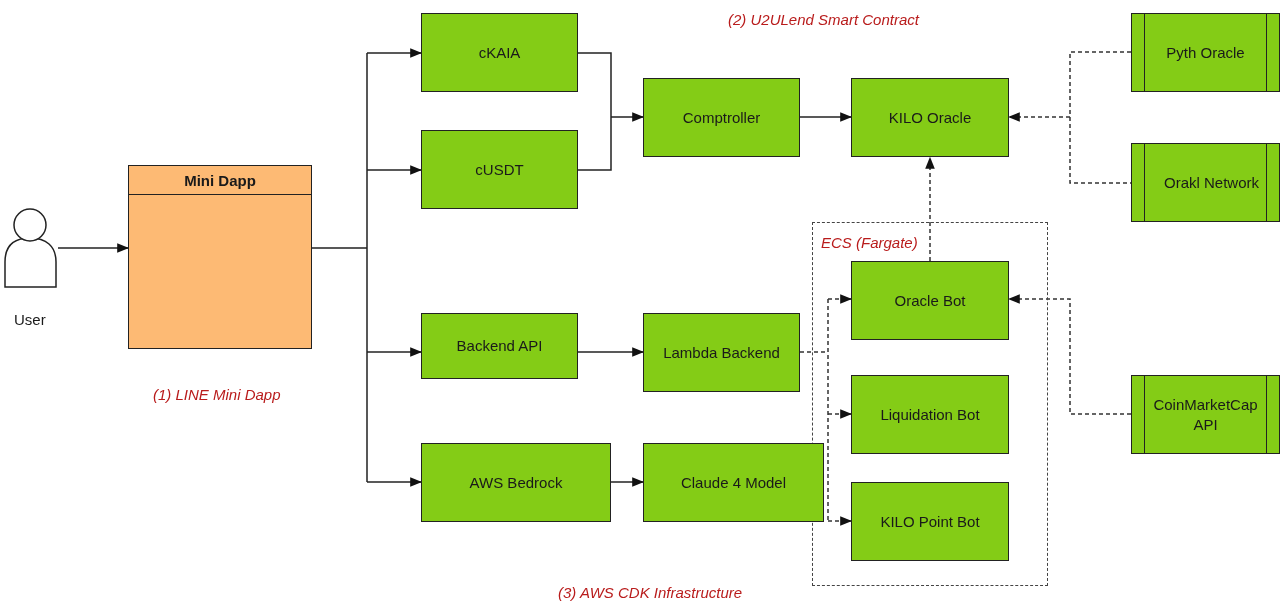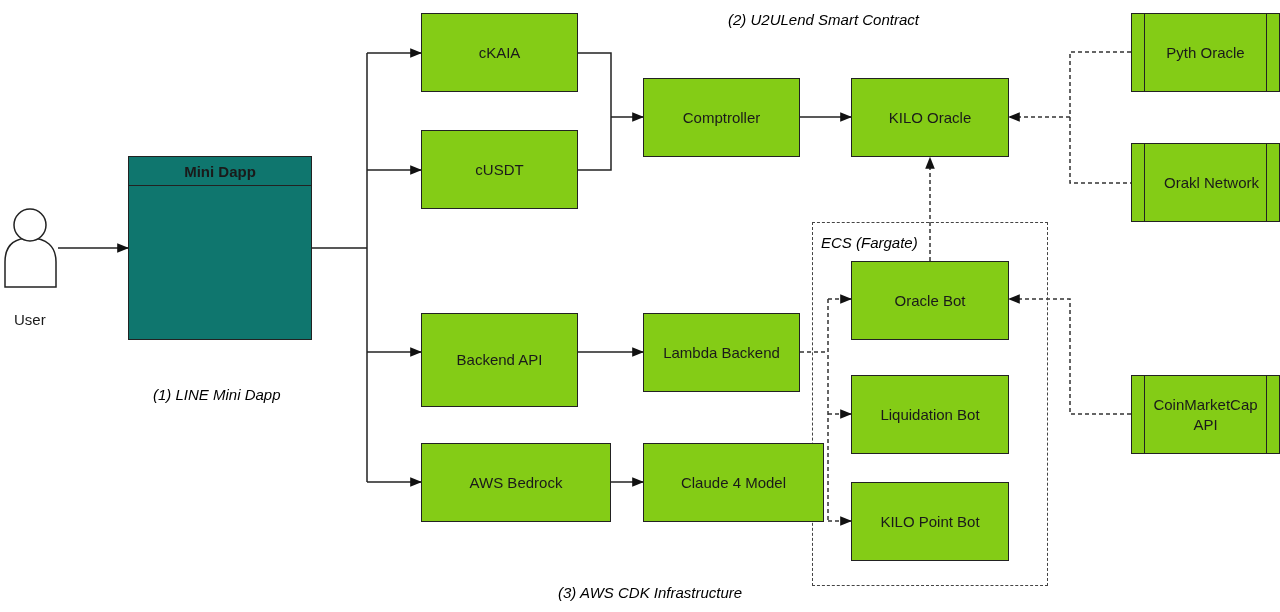--- a/index.html
+++ b/index.html
@@ -4,22 +4,22 @@
   <style>
     html, body { margin: 0; padding: 0; background: #ffffff; }
     body { width: 1280px; height: 612px; position: relative; overflow: hidden; font-family: "Liberation Sans", sans-serif; color: #1a1a1a; }
     #edges { position: absolute; left: 0; top: 0; width: 1280px; height: 612px; }
     .node { position: absolute; box-sizing: border-box; border: 1.5px solid #222; background: #84cc16; display: flex; align-items: center; justify-content: center; text-align: center; font-size: 15px; line-height: 1.3; }
     .ext { border-left-width: 1.5px; border-right-width: 1.5px; }
     .ext::before, .ext::after { content: ""; position: absolute; top: 0; bottom: 0; width: 0; border-left: 1.5px solid #222; }
     .ext::before { left: 12px; }
     .ext::after { right: 12px; }
     .group { position: absolute; box-sizing: border-box; border: 1.5px dashed #444; }
-    .caption { position: absolute; font-size: 15px; font-style: italic; color: #000000; white-space: nowrap; }
-    .minidapp { position: absolute; box-sizing: border-box; border: 1.5px solid #222; background: #0f766e; }
+    .caption { position: absolute; font-size: 15px; font-style: italic; color: #b91c1c; white-space: nowrap; }
+    .minidapp { position: absolute; box-sizing: border-box; border: 1.5px solid #222; background: #fdba74; margin-top: 9px; }
     .minidapp .hdr { height: 28px; border-bottom: 1.5px solid #222; display: flex; align-items: center; justify-content: center; font-weight: bold; font-size: 15px; }
     .user-label { position: absolute; font-size: 15px; }
   </style>
 </head>
 <body>
 
 <svg id="edges" xmlns="http://www.w3.org/2000/svg">
   <defs>
     <marker id="arr" viewBox="0 0 10 10" refX="9" refY="5" markerWidth="8" markerHeight="8" orient="auto-start-reverse">
       <path d="M0,1 L10,5 L0,9 z" fill="#111"></path>
@@ -79,20 +79,20 @@
 
 <div class="node" style="left:421px; top:13px; width:157px; height:79px;">cKAIA</div>
 <div class="node" style="left:421px; top:130px; width:157px; height:79px;">cUSDT</div>
 <div class="node" style="left:643px; top:78px; width:157px; height:79px;">Comptroller</div>
 <div class="node" style="left:851px; top:78px; width:158px; height:79px;">KILO Oracle</div>
 
 <div class="node ext" style="left:1131px; top:13px; width:149px; height:79px;">Pyth Oracle</div>
 <div class="node ext" style="left:1131px; top:143px; width:149px; height:79px;padding-left:12px;">Orakl Network</div>
 <div class="node ext" style="left:1131px; top:375px; width:149px; height:79px; padding:0 16px;">CoinMarketCap API</div>
 
-<div class="node" style="left:421px; top:313px; width:157px; height:94px;">Backend API</div>
+<div class="node" style="left:421px; top:313px; width:157px; height:66px;">Backend API</div>
 <div class="node" style="left:643px; top:313px; width:157px; height:79px;">Lambda Backend</div>
 <div class="node" style="left:421px; top:443px; width:190px; height:79px;">AWS Bedrock</div>
 <div class="node" style="left:643px; top:443px; width:181px; height:79px;text-align:right;">Claude 4 Model</div>
 
 <div class="node" style="left:851px; top:261px; width:158px; height:79px;">Oracle Bot</div>
 <div class="node" style="left:851px; top:375px; width:158px; height:79px;">Liquidation Bot</div>
 <div class="node" style="left:851px; top:482px; width:158px; height:79px;">KILO Point Bot</div>
 
 </body></html>

